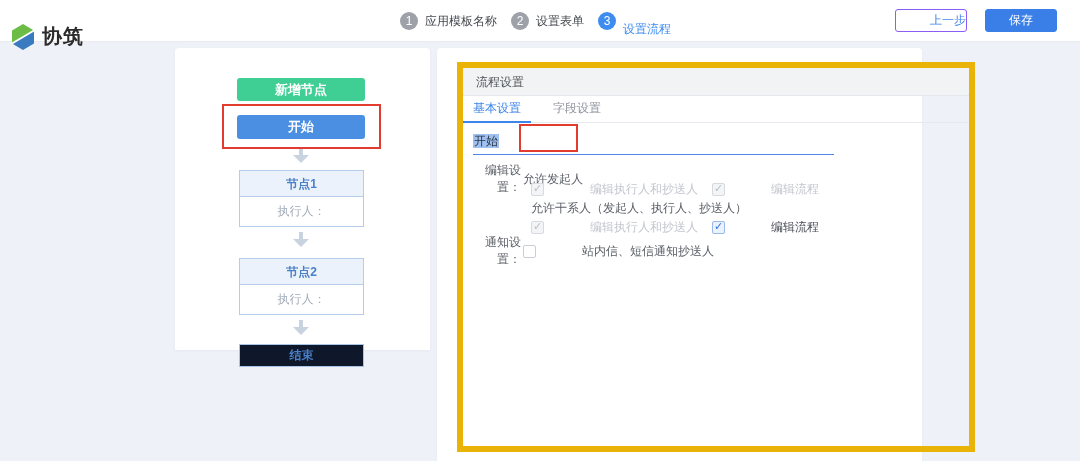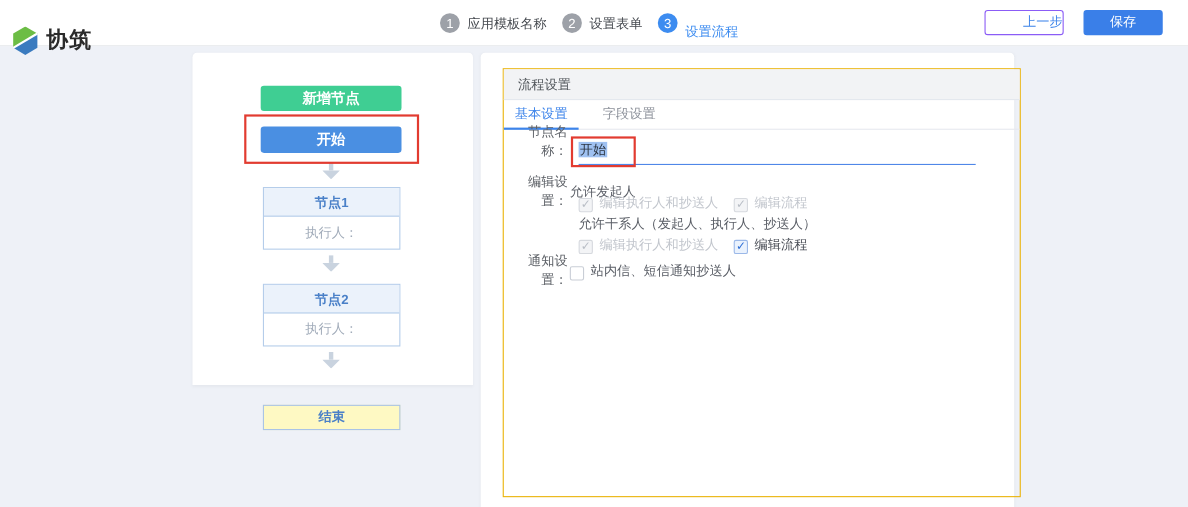--- a/index.html
+++ b/index.html
@@ -58,32 +58,32 @@
     border:1px solid #b5cdea; cursor:pointer;
   }
   .node-head {
     height:26px; line-height:26px; background:#ebf2fb; border-bottom:1px solid #b5cdea;
     text-align:center; color:#4a80c8; font-size:12px; font-weight:bold;
   }
   .node-body { height:29px; line-height:29px; text-align:center; color:#a2acba; font-size:12px; }
 
   .end-box {
     position:absolute; left:64px; top:296px; width:125px; height:23px; line-height:21px;
-    background:#fef9c3; border:1px solid #aac4e6; text-align:center;
-    color:#4a80c8; font-size:12px; font-weight:bold; cursor:pointer;margin-top:24px;
+    background:#0f172a; border:1px solid #aac4e6; text-align:center;
+    color:#4a80c8; font-size:12px; font-weight:bold; cursor:pointer;
   }
 
   
   .settings-card {
     position:absolute; left:437px; top:48px; width:485px; height:413px;
     background:#fff; border-radius:4px 4px 0 0; box-shadow:0 1px 3px rgba(0,0,0,.04);
   }
   .panel {
-    position:absolute; left:20px; top:14px; width:471px; height:390px;
-    border:1px solid #eab308;
+    position:absolute; left:20px; top:14px; width:518px; height:390px;
+    border:6px solid #eab308;
   }
   .panel-header {
     height:28px; line-height:28px; background:#f2f3f5; border-bottom:1px solid #e4e8ee;
     padding-left:13px; font-size:12px; color:#4f5459;
   }
   .tabs { height:27px; border-bottom:1px solid #e6e9ef; display:flex; }
   .tab {
     height:27px; line-height:25px; padding:0 10px; font-size:12px; color:#8d929b; cursor:pointer;
   }
   .tab.active { color:#3d84ea; border-bottom:2px solid #3d84ea; }
@@ -101,21 +101,21 @@
   }
   .selected-text { background:#9fc1f1; color:#2c3542; padding:0 1px; }
 
   .row-edit { top:48px; height:16px; }
   .plain-text { font-size:12px; color:#5a5e66; }
   .row-cb1 { top:58px; height:16px; }
   .row-stake { top:77px; height:16px; }
   .row-cb2 { top:96px; height:16px; }
   .row-notify { top:120px; height:16px; }
 
-  .cb-group { display:flex; align-items:flex-end; }
+  .cb-group { display:flex; align-items:center;gap:40px; }
   .cb-group + .cb-group { margin-left:14px; }
   .cb {
     width:13px; height:13px; border:1px solid #c9ced6; border-radius:2px; background:#fff;
     position:relative; flex:0 0 auto; cursor:pointer;
   }
   .cb.checked::after {
     content:"\2713"; position:absolute; left:1px; top:-2px; font-size:11px; font-weight:bold;
   }
   .cb.disabled { background:#f3f4f6; border-color:#d6d9de; cursor:default; }
   .cb.disabled.checked::after { color:#b9bec6; }
@@ -211,21 +211,20 @@
     <div class="panel-header">流程设置</div>
 
     <div class="tabs">
       <div class="tab active">基本设置</div>
       <div class="tab">字段设置</div>
     </div>
 
     <div class="panel-content">
 
       <div class="form-row row-name">
-        <span class="form-label" style="padding-bottom:4px;">节点名称：</span>
         <div class="name-input">
           <span class="selected-text">开始</span>
         </div>
       </div>
 
       <div class="form-row row-edit">
         <span class="form-label">编辑设置：</span>
         <div class="form-content">
           <span class="plain-text">允许发起人</span>
         </div>

